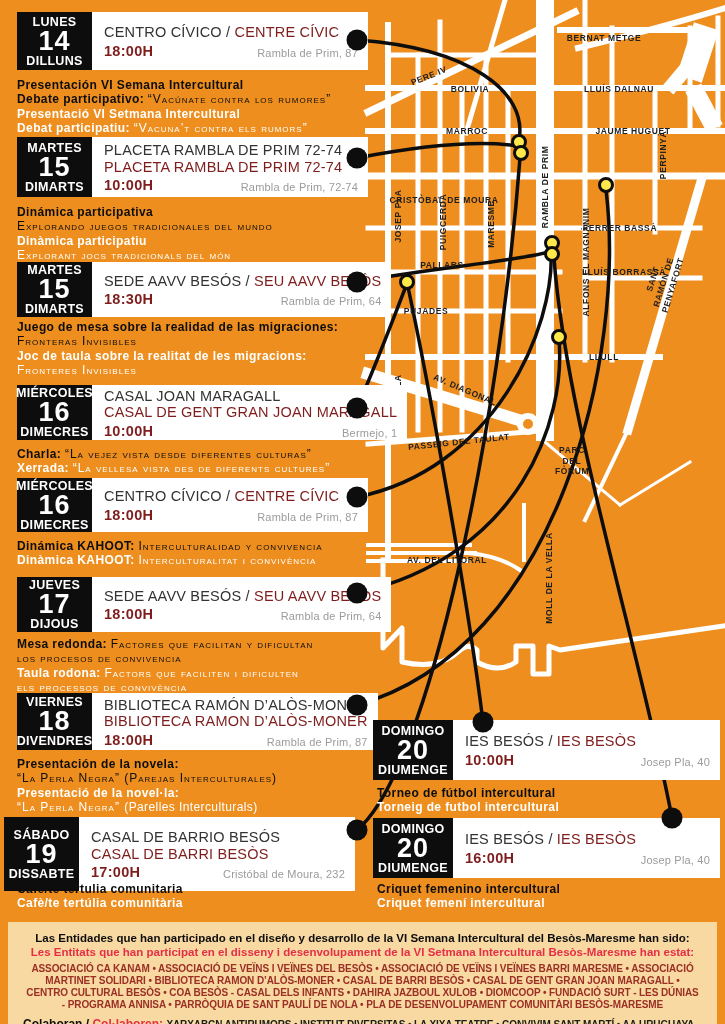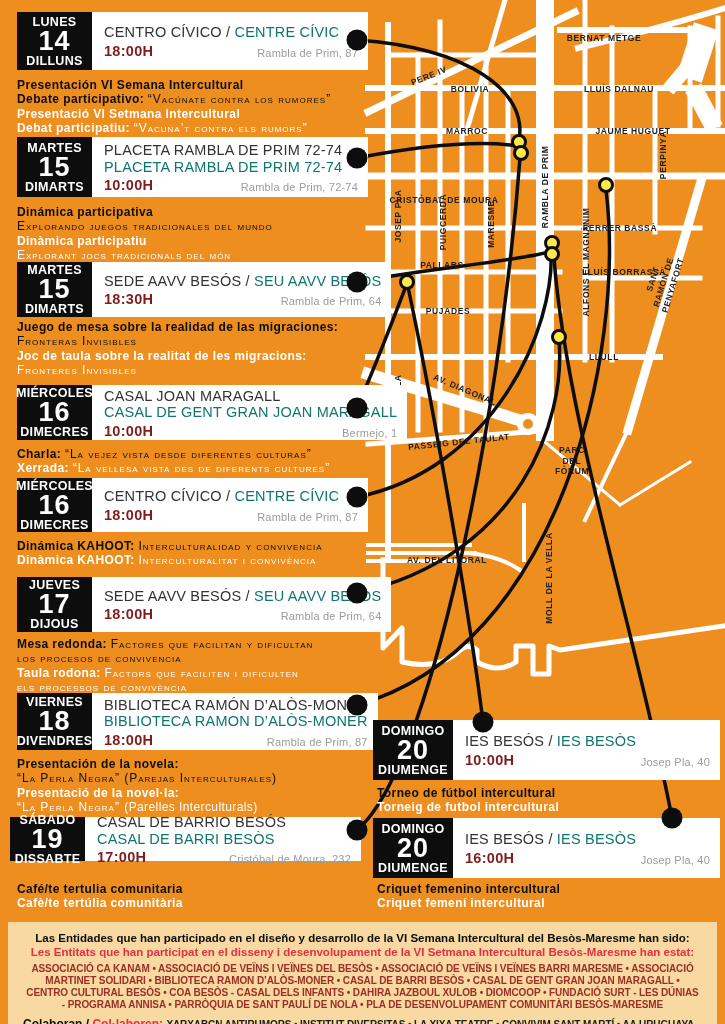--- a/index.html
+++ b/index.html
@@ -31,21 +31,21 @@
     display:flex;flex-direction:column;align-items:center;justify-content:center;
   }
   .event-row.rcol .datebox{width:80px;flex:0 0 80px;}
   .d-top,.d-bottom{font-size:12.5px;font-weight:bold;letter-spacing:.3px;line-height:14px;}
   .d-num{font-size:27px;font-weight:800;line-height:25px;letter-spacing:1px;}
   .infobox{
     flex:1;background:#fff;display:flex;flex-direction:column;justify-content:center;
     padding:5px 10px 4px 12px;box-sizing:border-box;
   }
   .venue{font-size:14.5px;color:#333;letter-spacing:.2px;line-height:16.5px;white-space:nowrap;}
-  .venue .ca{color:#0f766e;}
+  .venue .ca{color:#7f1d1d;}
   .meta{display:flex;justify-content:space-between;align-items:flex-end;margin-top:2px;}
   .time{font-weight:800;font-size:14.5px;color:#7f1d1d;letter-spacing:.3px;}
   .addr{color:#9B9B9B;font-size:11px;letter-spacing:.2px;}
   
   .desc{position:absolute;z-index:2;}
   .dline{font-size:12px;line-height:14.3px;white-space:nowrap;letter-spacing:.2px;}
   .dline .lbl{font-weight:bold;letter-spacing:.4px;}
   .dline .scaps{font-variant:small-caps;letter-spacing:1px;}
   .dline .plain{letter-spacing:.4px;}
   .dline.es{color:#0D0D0D;}
@@ -151,21 +151,21 @@
       <div class="street-label" style="left: 444px; top: 160px; transform: translate(-50%, -50%) rotate(0deg); margin-top: 40px;">CRISTÒBAL DE MOURA</div>
       <div class="street-label" style="left: 663px; top: 155px; transform: translate(-50%, -50%) rotate(-90deg);">PERPINYÀ</div>
       <div class="street-label" style="left: 398px; top: 216px; transform: translate(-50%, -50%) rotate(-90deg);">JOSEP PLA</div>
       <div class="street-label" style="left: 443px; top: 222px; transform: translate(-50%, -50%) rotate(-90deg);">PUIGCERDÀ</div>
       <div class="street-label" style="left: 491px; top: 224px; transform: translate(-50%, -50%) rotate(-90deg);">MARESME</div>
       <div class="street-label" style="left: 545px; top: 187px; transform: translate(-50%, -50%) rotate(-90deg);">RAMBLA  DE  PRIM</div>
       <div class="street-label" style="left: 620px; top: 228px; transform: translate(-50%, -50%) rotate(0deg);">FERRER BASSÀ</div>
       <div class="street-label" style="left: 442px; top: 265px; transform: translate(-50%, -50%) rotate(0deg);">PALLARS</div>
       <div class="street-label" style="left: 624px; top: 272px; transform: translate(-50%, -50%) rotate(0deg);">LLUÍS BORRASSÀ</div>
       <div class="street-label" style="left: 586px; top: 262px; transform: translate(-50%, -50%) rotate(-90deg);">ALFONS  EL  MAGNÀNIM</div>
-      <div class="street-label" style="left: 448px; top: 311px; transform: translate(-50%, -50%) rotate(0deg);">PUJADES</div>
+      <div class="street-label" style="left: 426px; top: 311px; transform: translate(-50%, -50%) rotate(0deg);">PUJADES</div>
       <div class="street-label" style="left: 663px; top: 282px; transform: translate(-50%, -50%) rotate(-73deg);">SANT RAMÓN DE PENYAFORT</div>
       <div class="street-label" style="left: 604px; top: 357px; transform: translate(-50%, -50%) rotate(0deg);">LLULL</div>
       <div class="street-label" style="left: 398px; top: 401px; transform: translate(-50%, -50%) rotate(-90deg);">JOSEP PLA</div>
       <div class="street-label" style="left: 465px; top: 390px; transform: translate(-50%, -50%) rotate(23deg);">AV. DIAGONAL</div>
       <div class="street-label" style="left: 459px; top: 442px; transform: translate(-50%, -50%) rotate(-6deg);">PASSEIG DEL TAULAT</div>
       <div class="street-label" style="left: 572px; top: 461px; transform: translate(-50%, -50%) rotate(0deg);">PARC
 DEL
 FÒRUM</div>
       <div class="street-label" style="left: 447px; top: 560px; transform: translate(-50%, -50%) rotate(0deg);">AV. DEL LITORAL</div>
       <div class="street-label" style="left: 549px; top: 578px; transform: translate(-50%, -50%) rotate(-90deg);">MOLL DE LA VELLA</div>
@@ -310,21 +310,21 @@
         </div>
     </div>
   </div>
   <div class="desc" style="left:17px;top:757px">
     <div class="dline es"><span class="lbl">Presentación de la novela:</span></div>
     <div class="dline es"><span class="scaps">“La Perla Negra” (Parejas Interculturales)</span></div>
     <div class="dline ca"><span class="lbl">Presentació de la novel·la:</span></div>
     <div class="dline ca"><span class="scaps">“La Perla Negra” </span><span class="plain">(Parelles Interculturals)</span></div>
   </div>
 
-  <div class="event-row" style="left:10px;top:817px;width:351px;height:44px">
+  <div class="event-row" style="left:4px;top:817px;width:351px;height:74px">
     <div class="datebox">
       <div class="d-top">SÁBADO</div>
       <div class="d-num">19</div>
       <div class="d-bottom">DISSABTE</div>
     </div>
     <div class="infobox">
       <div class="venue"><span class="es">CASAL DE BARRIO BESÓS</span></div>
       <div class="venue"><span class="ca">CASAL DE BARRI BESÒS</span></div>
       <div class="meta">
           <span class="time">17:00H</span>

